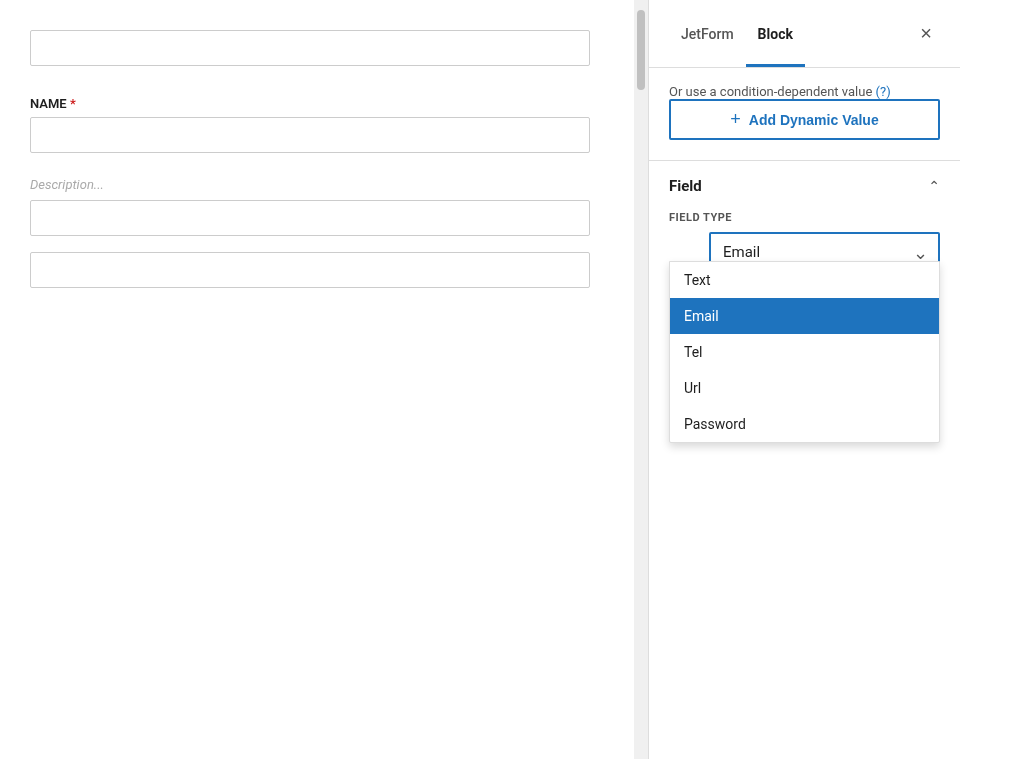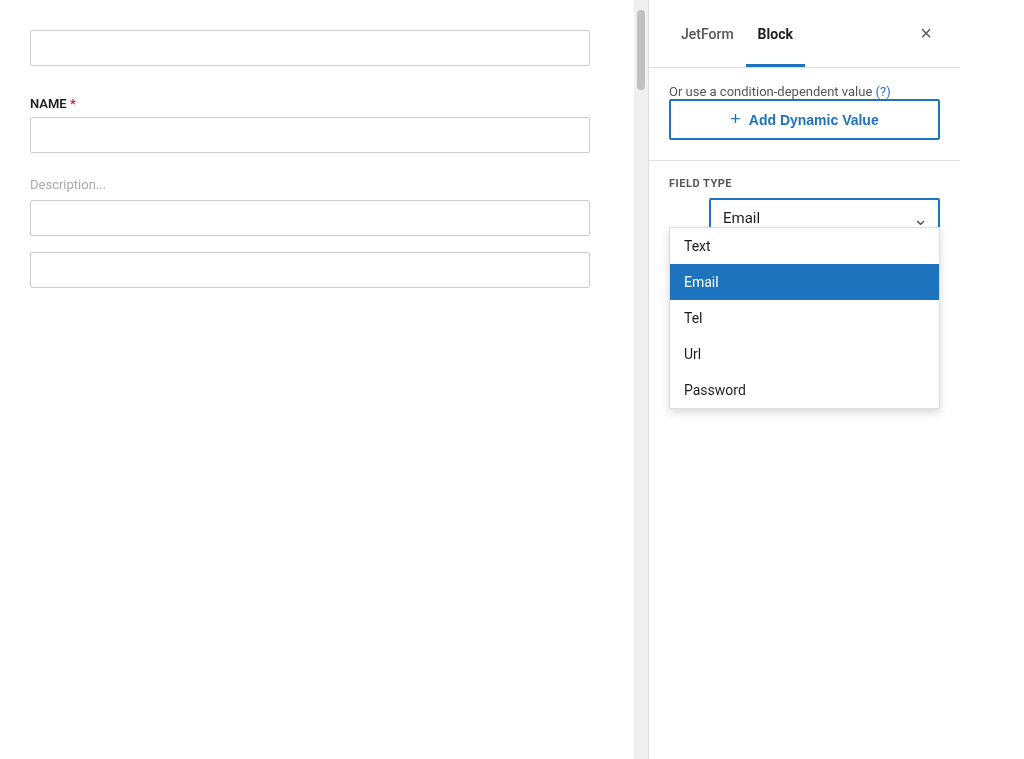--- a/index.html
+++ b/index.html
@@ -67,20 +67,21 @@
     }
 
     .field-label .required {
       color: #cc1818;
     }
 
     .description-text {
       font-size: 13px;
       color: #aaa;
       padding: 8px 0;
+      font-style: italic;
     }
 
     .top-input {
       border: 1px solid #ccc;
       height: 36px;
       width: 560px;
       border-radius: 2px;
       margin-bottom: 30px;
       margin-top: 10px;
     }
@@ -412,20 +413,24 @@
       </a>
     </p>
 
     <button class="add-dynamic-btn">
       <span class="plus-icon">+</span>
       <span>Add Dynamic Value</span>
     </button>
 
     <hr class="divider">
 
+    <div class="section-header">
+      <span class="section-title">Field</span>
+      <span class="chevron-icon">⌃</span>
+    </div>
 
     <div class="field-type-label">FIELD TYPE</div>
 
     <div class="dropdown-container">
       <div class="dropdown-select">
         <span>Email</span>
       </div>
       <span class="dropdown-arrow">⌄</span>
 
       <div class="dropdown-options">

